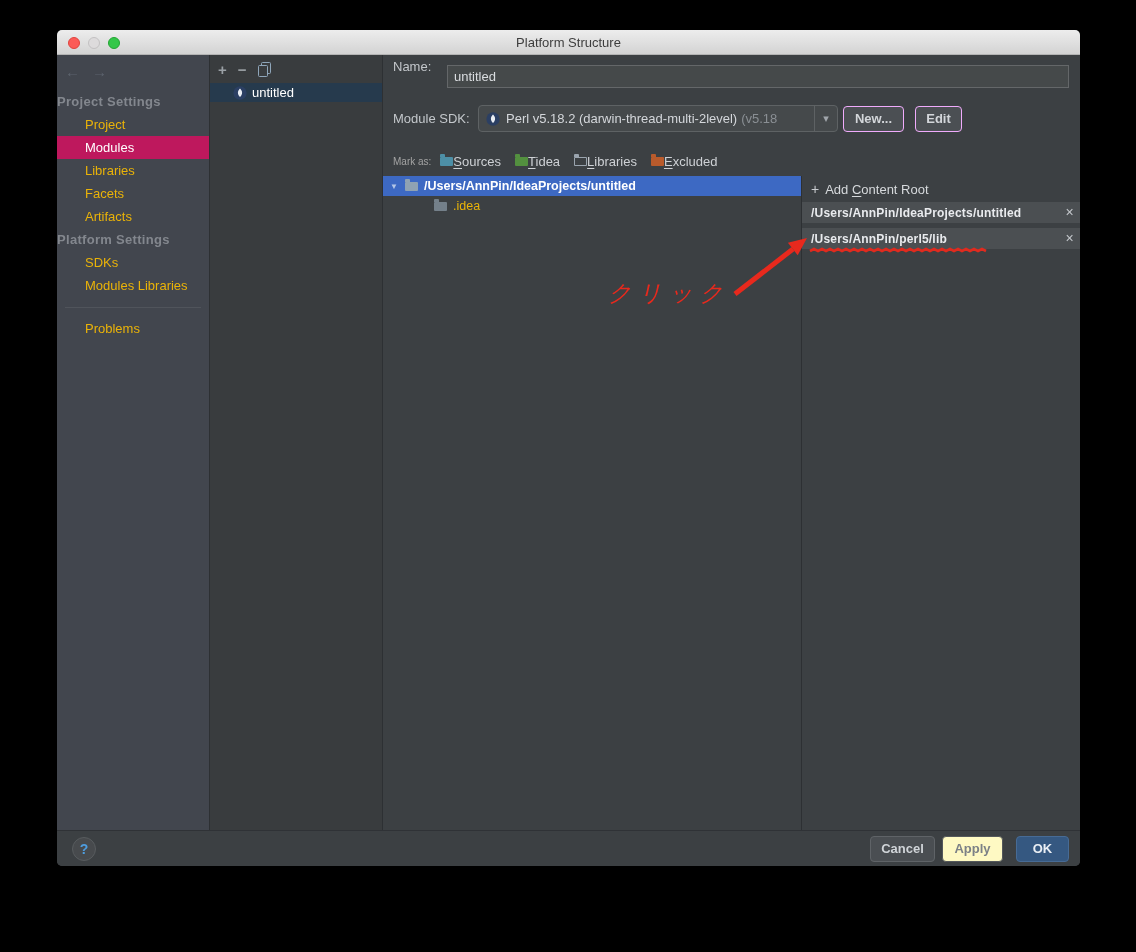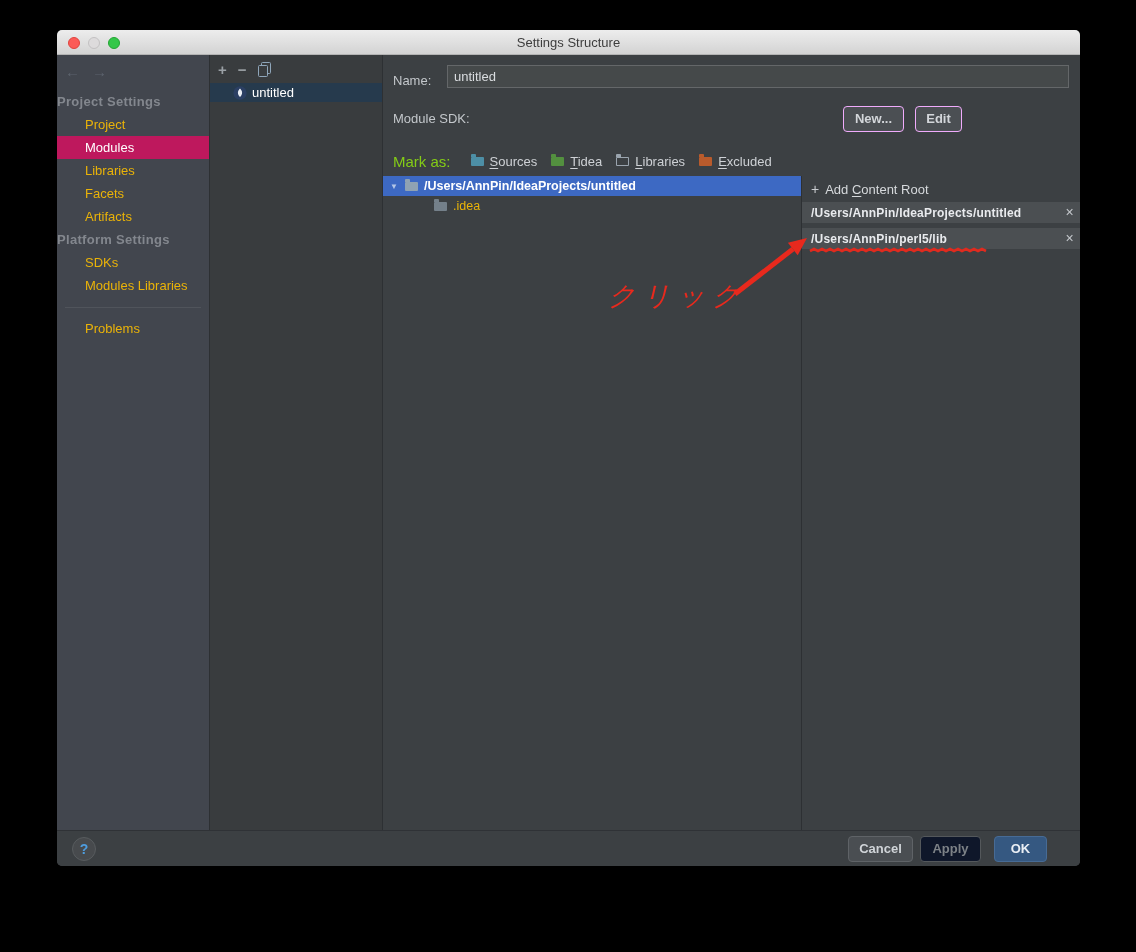--- a/index.html
+++ b/index.html
@@ -46,22 +46,22 @@
   .combo .ctext { font-size:13px; color:#d4d7db; margin-left:6px; white-space:nowrap; }
   .combo .cver { font-size:13px; color:#8a8f94; margin-left:4px; white-space:nowrap; }
   .combo .carrow { position:absolute; right:0; top:0; bottom:0; width:23px; border-left:1px solid #5e6264;
                    display:flex; align-items:center; justify-content:center; color:#a0a5ab; font-size:11px; }
   .btn { position:absolute; height:26px; background:#4b4f53; border:1px solid #f0abfc; border-radius:4px;
          color:#d3d6da; font-size:13px; font-weight:bold; text-align:center; line-height:24px; cursor:default; }
   .btn-new { left:460px; top:51px; width:61px; }
   .btn-edit { left:532px; top:51px; width:47px; }
 
   .markas { position:absolute; left:10px; top:97px; height:18px; display:flex; align-items:center; }
-  .markas .flabel2 { font-size:15px; color:#84cc16; margin-right:20px; }
-  .mopt { display:flex; align-items:center; gap:6px; margin-right:14px; font-size:13px; color:#ced1d5; }
+  .markas .flabel2 { font-size:10px; color:#a3a3a3; margin-right:9px; }
+  .mopt { display:flex; align-items:center; margin-right:14px; font-size:13px; color:#ced1d5; }
   .mn { text-decoration:underline; text-underline-offset:2px; }
 
   .fld { width:13px; height:9px; border-radius:1px; position:relative; display:inline-block; flex:none; }
   .fld::before { content:""; position:absolute; top:-3px; left:0; width:5px; height:3px;
                  border-radius:1px 1px 0 0; background:inherit; }
   .fld.src { background:#4d8fa6; } .fld.tst { background:#53903f; } .fld.exc { background:#b95b2c; }
   .fld.outline { background:#3c4043; box-shadow:inset 0 0 0 1px #9aa4ae; }
   .fld.outline::before { background:#9aa4ae; }
   .fld.tree1 { background:#8fa2b3; } .fld.tree2 { background:#74808a; }
 
@@ -81,45 +81,45 @@
               font-size:12px; font-weight:bold; color:#e9ebee; letter-spacing:.2px; }
   .root-row .x { position:absolute; right:6px; top:0; line-height:21px; font-size:14px;
                  font-weight:normal; color:#c3c7cb; cursor:default; }
 
   
   .footer { position:absolute; left:0; right:0; bottom:0; height:36px; background:#3c4043;
             border-top:1px solid #2f3236; display:flex; align-items:center; }
   .help { position:absolute; left:15px; top:6px; width:24px; height:24px; border-radius:50%;
           background:#474a4d; border:1px solid #585c5f; color:#4e9ddf; font-weight:bold;
           font-size:14px; text-align:center; line-height:22px; }
-  .fbtns { position:absolute; right:33px; top:5px; display:flex;justify-content:space-between; }
+  .fbtns { position:absolute; right:11px; top:5px; display:flex;justify-content:space-between; }
   .fbtn { height:26px; border-radius:4px; font-size:13px; font-weight:bold; text-align:center;
           line-height:24px; cursor:default; }
   .fbtn.cancel { width:65px; background:#4a4e52; border:1px solid #5f6367; color:#d0d4d8; margin-right:7px; }
-  .fbtn.apply  { width:61px; background:#0f172a; border:1px solid #54585b; color:#7c8186; margin-right:13px; }
+  .fbtn.apply  { width:61px; background:#fef9c3; border:1px solid #54585b; color:#7c8186; margin-right:13px; }
   .fbtn.ok     { width:53px; background:#355881; border:1px solid #476b95; color:#e9eef4; }
 
   
   .anno-svg { position:absolute; left:0; top:0; width:1136px; height:952px; pointer-events:none; z-index:9; }
   .anno-text { position:absolute; left:608px; top:278px; z-index:10; color:#e8291d;
-               font-size:27px; font-style:italic; letter-spacing:7px; pointer-events:none;
+               font-size:23px; font-style:italic; letter-spacing:7px; pointer-events:none;
                font-family:"DejaVu Sans","Liberation Sans",sans-serif; }
 
   .perl-ic { width:14px; height:14px; flex:none; }
 </style>
 </head>
 <body>
 
 <div class="dialog">
 
   <div class="titlebar">
     <span class="light red"></span>
     <span class="light gray"></span>
     <span class="light green"></span>
-    <div class="title">Settings Structure</div>
+    <div class="title">Platform Structure</div>
   </div>
 
   <div class="bodyrow">
 
     <div class="sidebar">
       <div class="nav">
         <span>←</span><span>→</span>
       </div>
       <div class="shead">Project Settings</div>
       <div class="sitem">Project</div>
@@ -149,24 +149,33 @@
         <svg class="perl-ic" viewBox="0 0 16 16">
           <circle cx="8" cy="8" r="7.6" fill="#2b3f63"></circle>
           <path d="M8 2.8 C 11 5.8, 11.4 9.2, 8 12.6 C 4.6 9.2, 5 5.8, 8 2.8 Z" fill="#e9edf3"></path>
         </svg>
         <span>untitled</span>
       </div>
     </div>
 
     <div class="main">
 
-      <div class="flabel" style="left:10px; top:18px;">Name:</div>
+      <div class="flabel" style="left:10px; top:4px;">Name:</div>
       <input class="name-input" type="text" value="untitled" style="">
 
       <div class="flabel" style="left:10px; top:56px;">Module SDK:</div>
+      <div class="combo">
+        <svg class="perl-ic" viewBox="0 0 16 16">
+          <circle cx="8" cy="8" r="7.6" fill="#2b3f63"></circle>
+          <path d="M8 2.8 C 11 5.8, 11.4 9.2, 8 12.6 C 4.6 9.2, 5 5.8, 8 2.8 Z" fill="#e9edf3"></path>
+        </svg>
+        <span class="ctext">Perl v5.18.2 (darwin-thread-multi-2level)</span>
+        <span class="cver">(v5.18</span>
+        <span class="carrow">▾</span>
+      </div>
       <div class="btn btn-new">New...</div>
       <div class="btn btn-edit">Edit</div>
 
       <div class="markas">
         <span class="flabel2">Mark as:</span>
         <span class="mopt">
           <span class="fld src"></span>
           <span><span class="mn">S</span><span>ources</span></span>
         </span>
         <span class="mopt">

